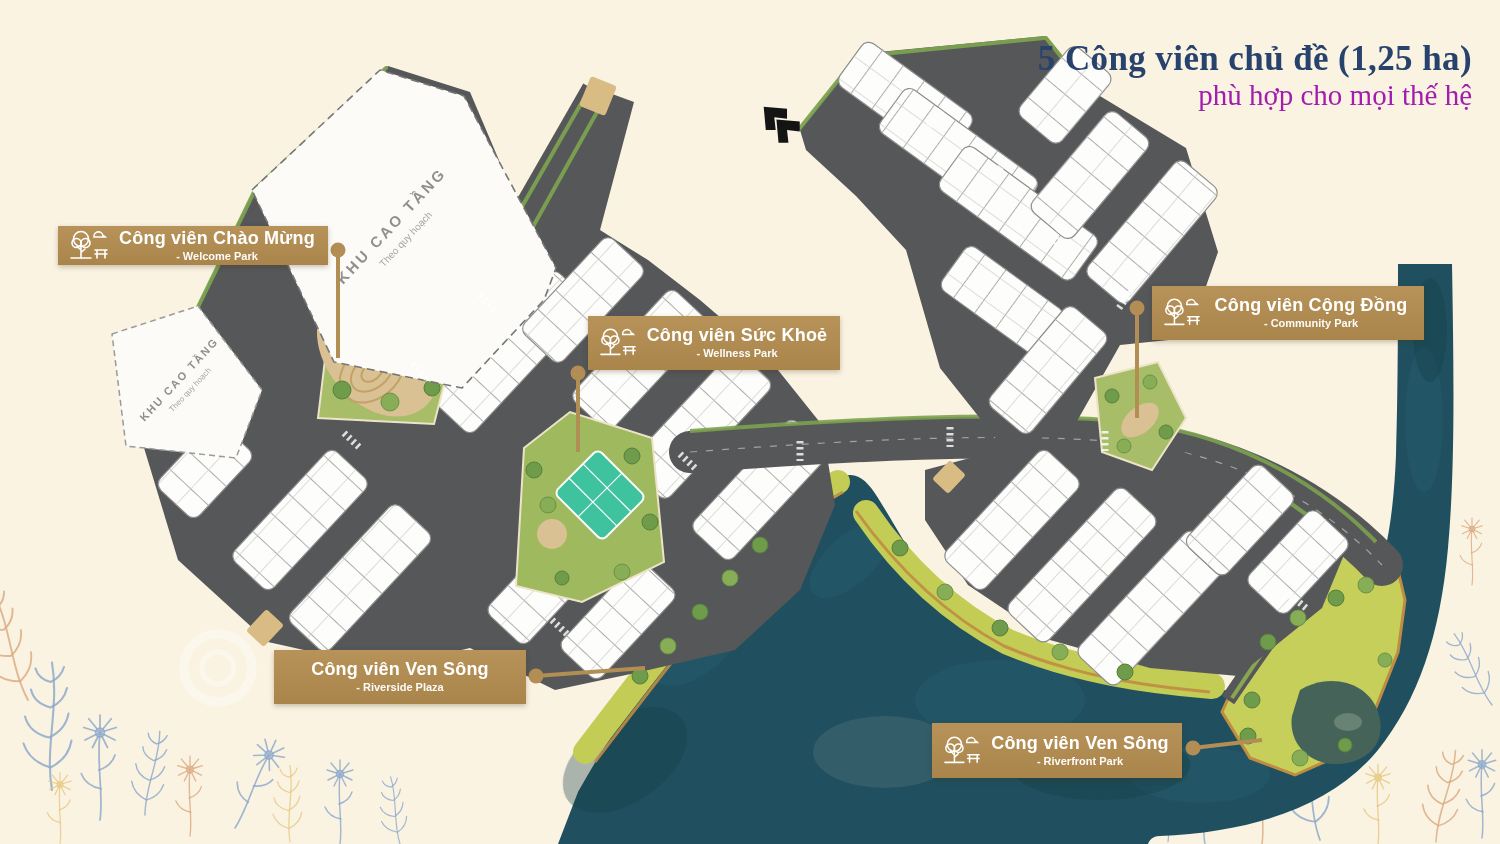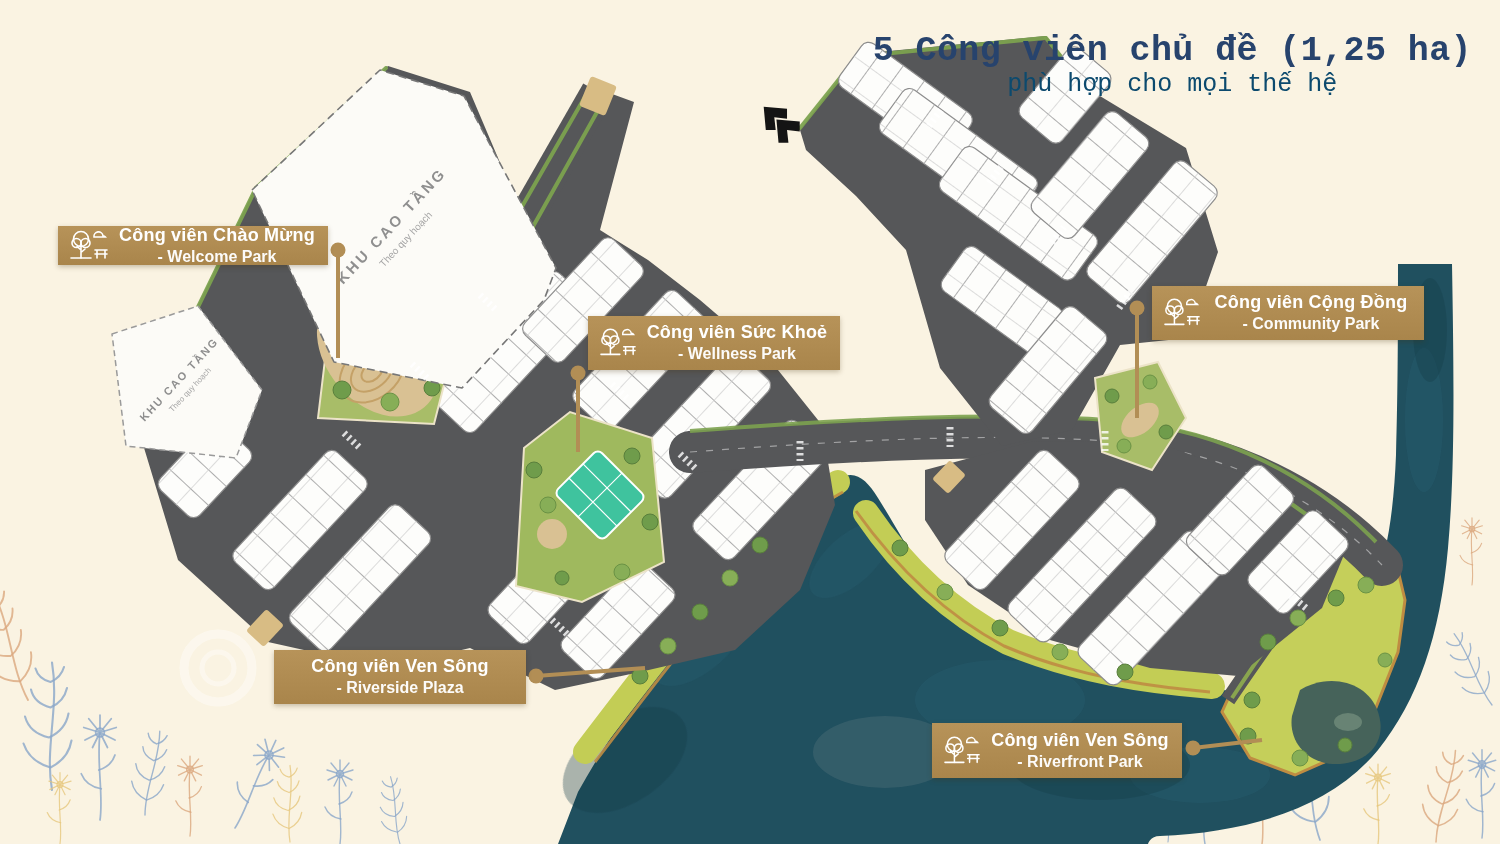--- a/index.html
+++ b/index.html
@@ -1,28 +1,28 @@
 <!DOCTYPE html>
 <html><head>
 <meta charset="utf-8">
 <style>
   html,body{margin:0;padding:0;background:#faf3e2;}
   .stage{position:relative;width:1500px;height:844px;overflow:hidden;background:#faf3e2;font-family:"Liberation Sans",sans-serif;}
   .stage svg.map{position:absolute;inset:0;}
   
-  .title{position:absolute;right:28px;top:32px;text-align:right;color:#27436d;font-family:Liberation Mono, monospace;}
+  .title{position:absolute;right:28px;top:40px;text-align:right;color:#27436d;font-family:Liberation Serif, serif;}
   .title .t1{font-size:35px;font-weight:700;letter-spacing:.4px;line-height:1.1;}
-  .title .t2{font-size:25px;font-weight:500;line-height:1.15;color:#0c4a6e;text-align:center;}
+  .title .t2{font-size:29px;font-weight:500;line-height:1.15;color:#a21caf;}
   
   .callout{position:absolute;display:flex;align-items:center;gap:6px;padding:5px 10px;
     background:linear-gradient(180deg,#b79359,#a9854b);
     box-shadow:0 2px 5px rgba(70,45,10,.28);color:#fff;box-sizing:border-box;}
   .callout .txt{flex:1;text-align:center;line-height:1.22;}
   .callout .l1{font-size:18px;font-weight:700;letter-spacing:.2px;}
-  .callout .l2{font-size:16px;font-weight:700;opacity:.97;}
+  .callout .l2{font-size:11px;font-weight:700;opacity:.97;}
   .callout .icon{flex:0 0 auto;}
   .callout .icon svg{display:block;}
   
   .road{fill:#565759;}
   .row-blk{fill:#fdfdfb;stroke:#8d8d8d;stroke-width:1.2;}
   .greenstrip{stroke:#7ca24f;stroke-width:4;fill:none;opacity:.95;stroke-linecap:round;}
   .tree1{fill:#6f9c4b;stroke:#597f3c;stroke-width:1;}
   .tree2{fill:#87ae57;stroke:#6a9245;stroke-width:1;}
   .xwalk{stroke:#ffffff;stroke-width:7;stroke-dasharray:2.5 3.5;opacity:.8;fill:none;}
   .leader{stroke:#b28e55;stroke-width:4;fill:none;}

